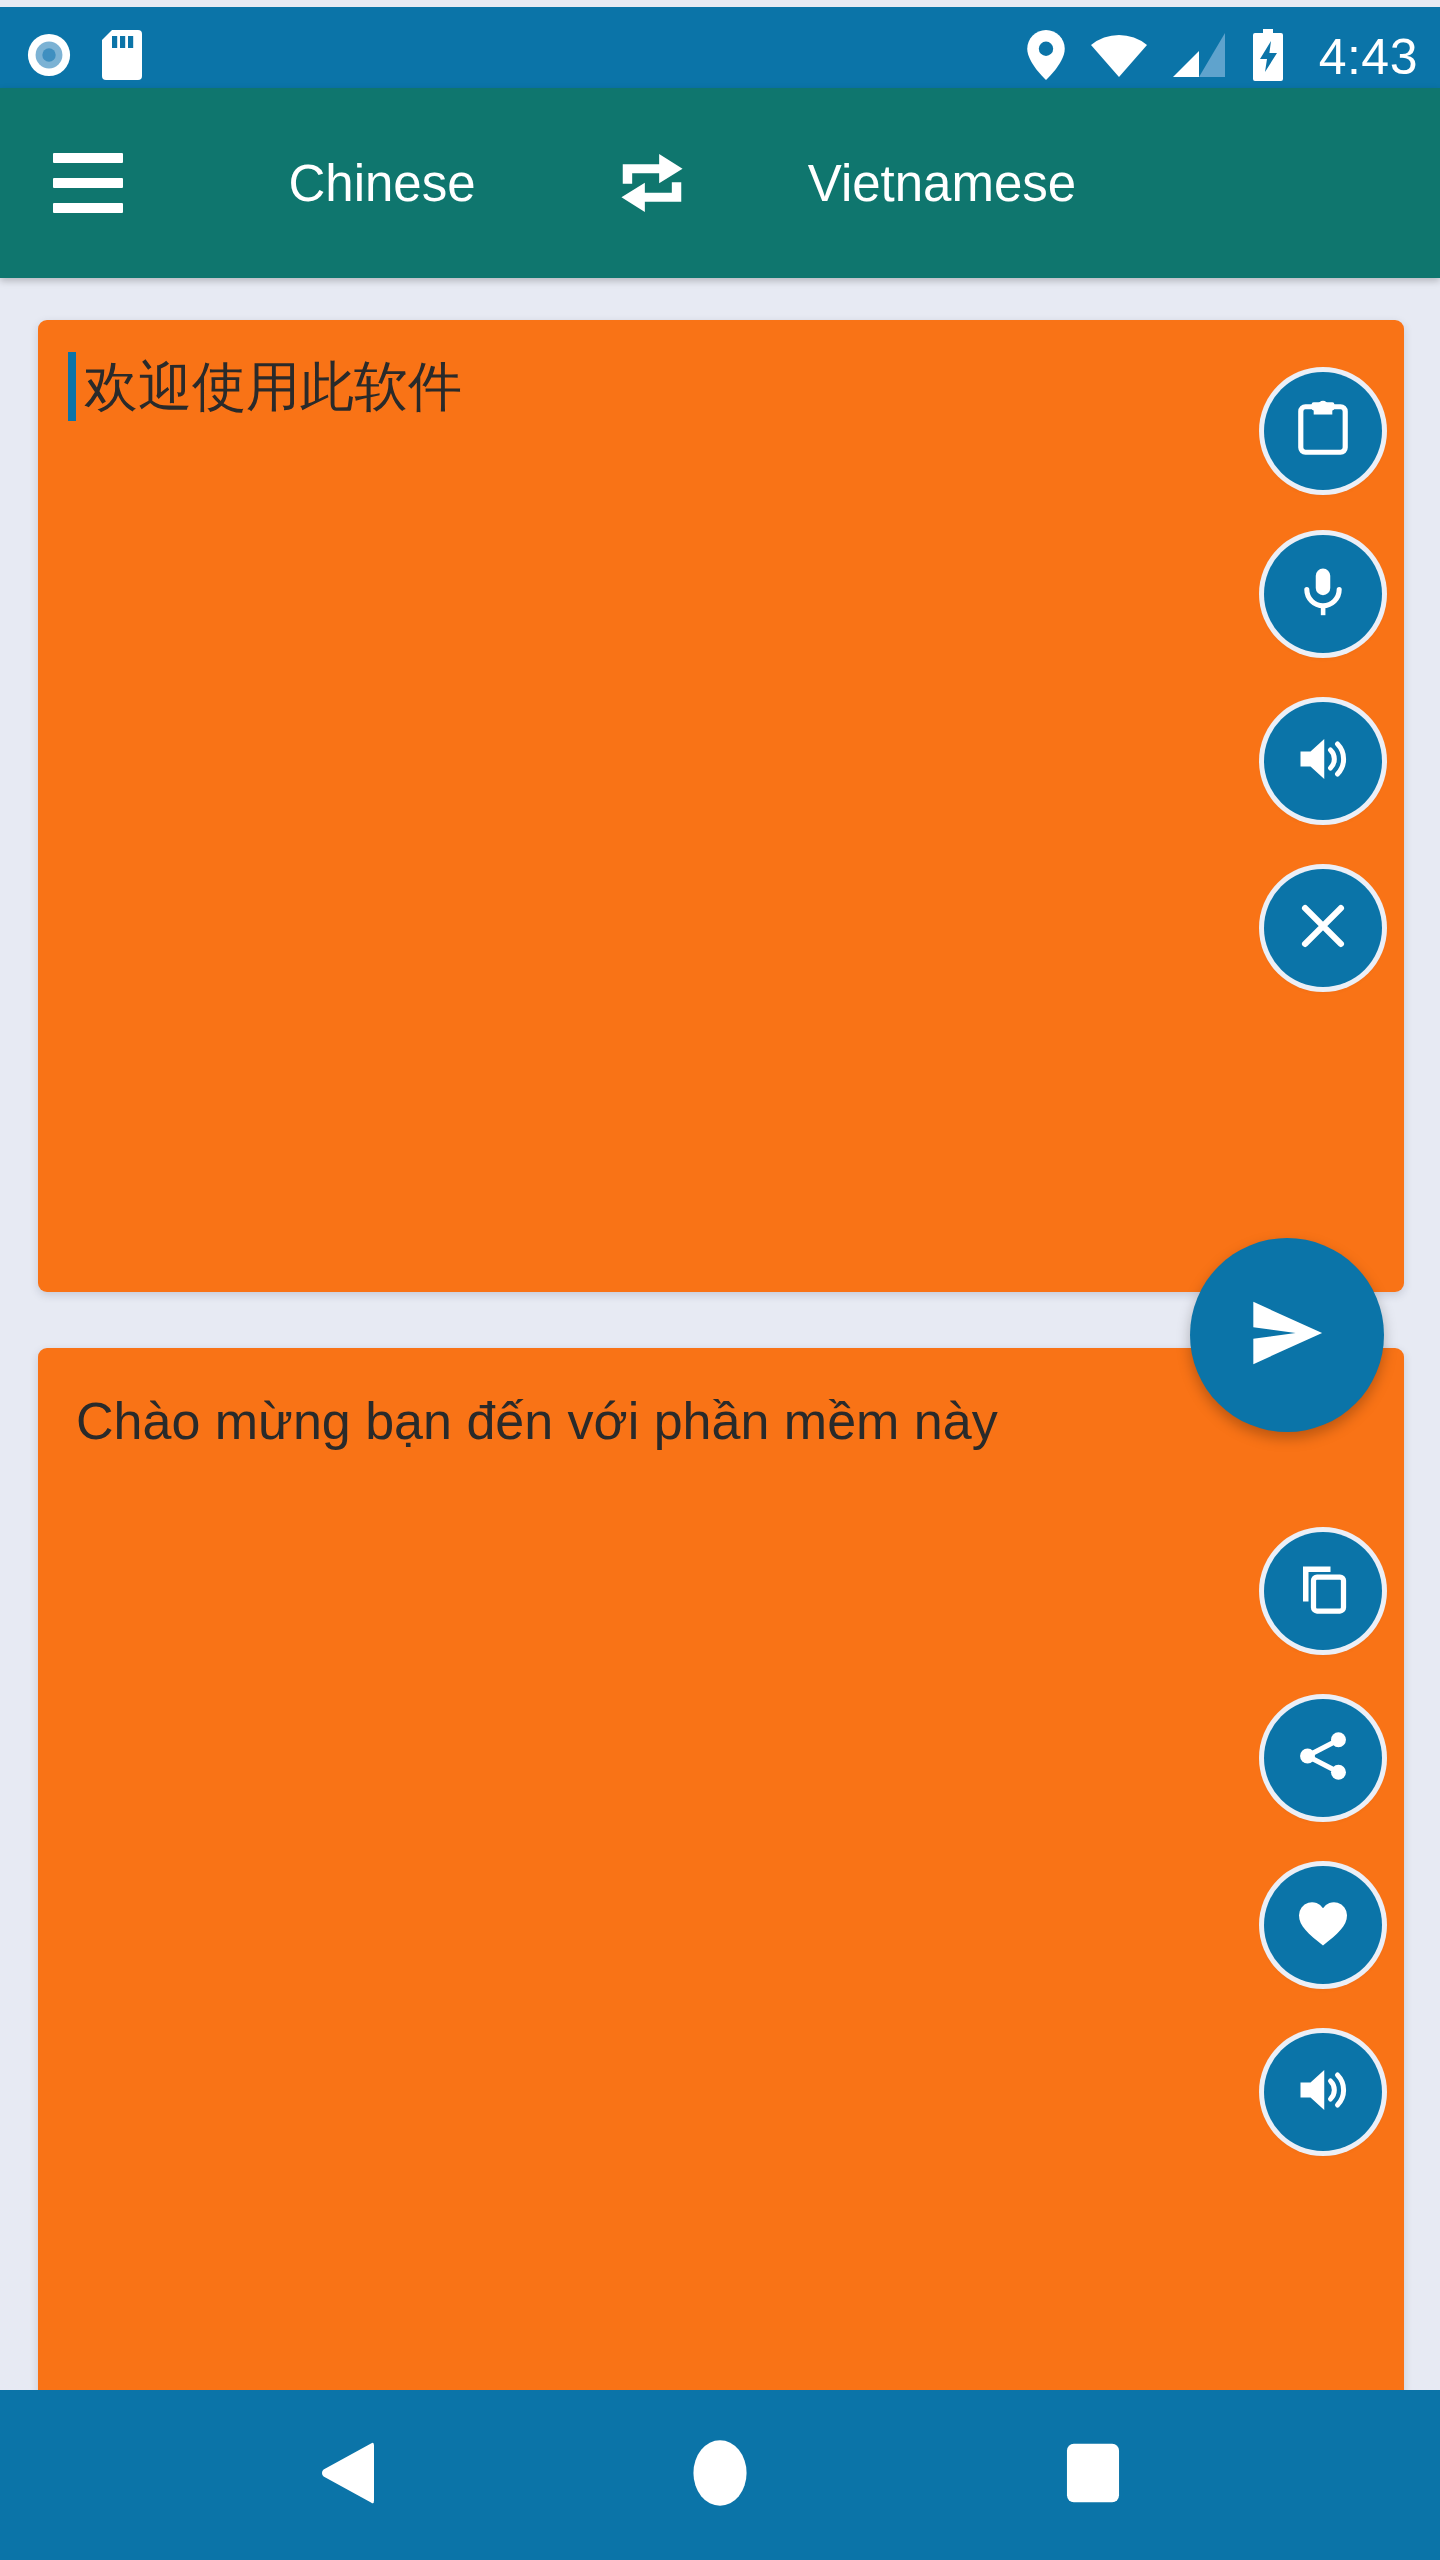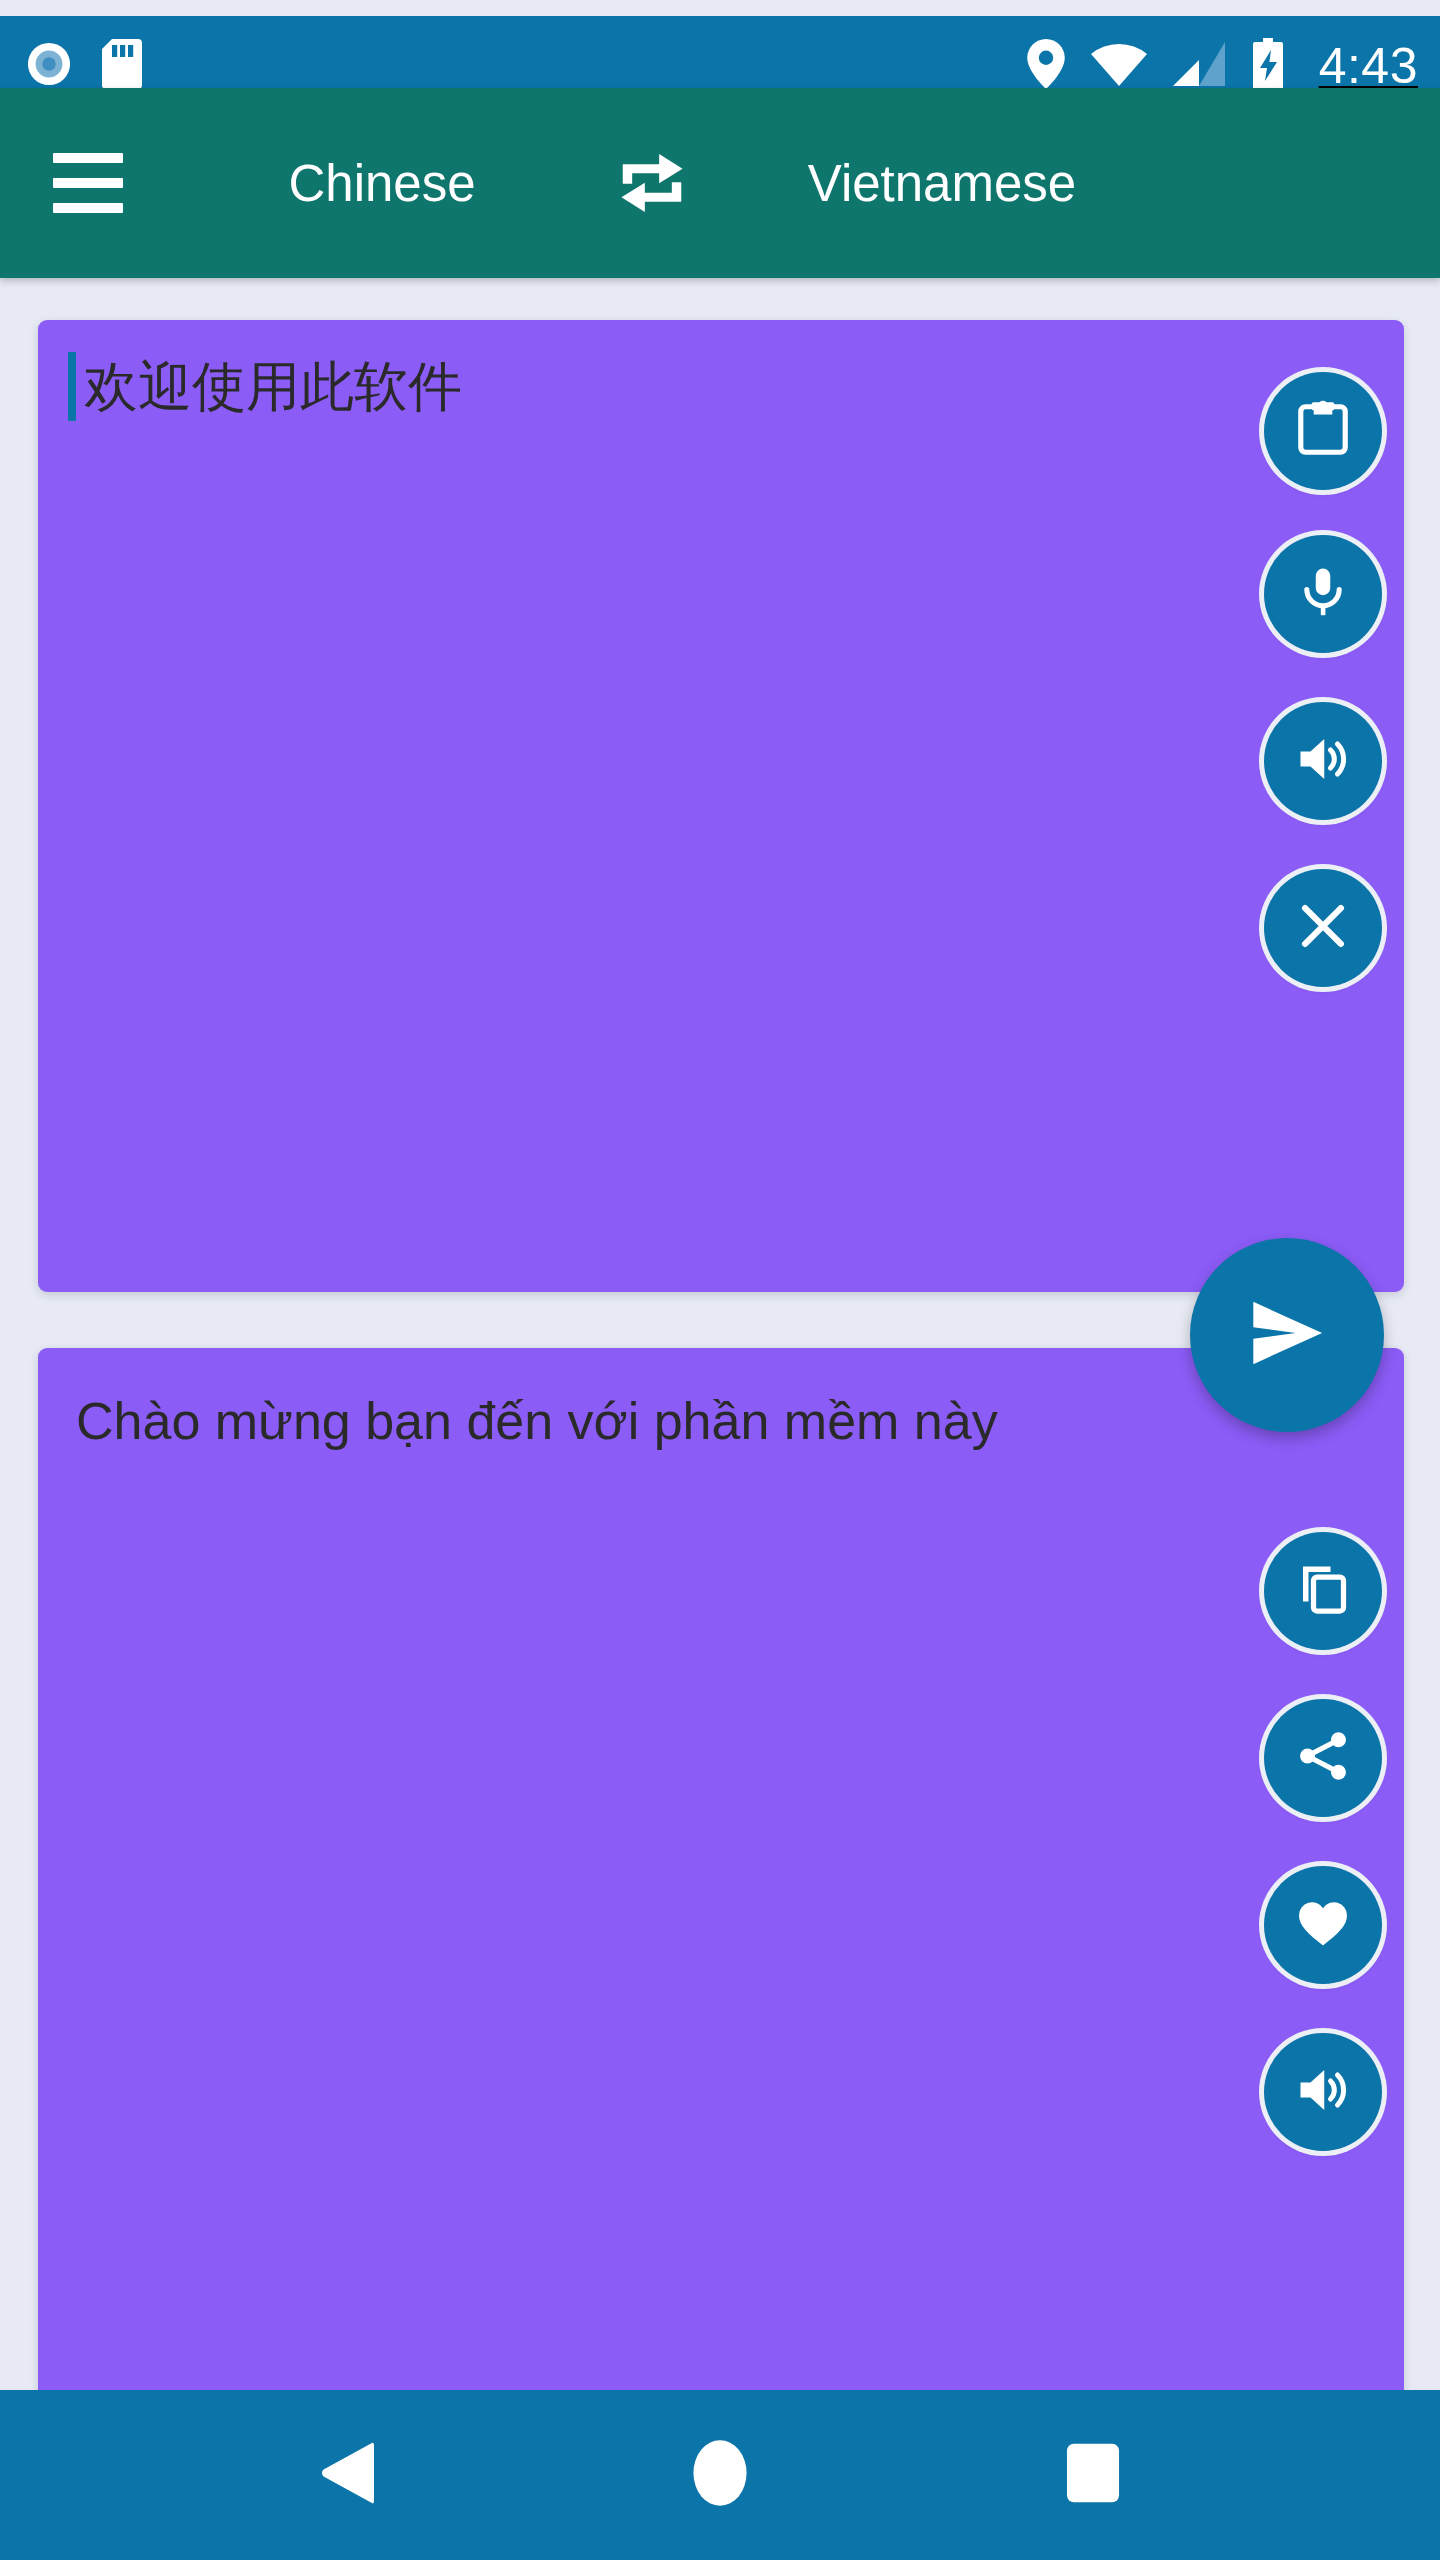--- a/index.html
+++ b/index.html
@@ -18,28 +18,27 @@
   #app {
     position: relative;
     width: 1440px;
     height: 2560px;
     background: #e7eaf3;
   }
 
   
   .status-bar {
     position: absolute;
-    top: 16px; left: 0;
+    top: 7px; left: 0;
     width: 1440px;
     height: 88px;
     background: #0b74a8;
     display: flex;
     align-items: center;
     padding: 12px 22px 0 26px;
-    text-decoration: underline;
   }
   .status-left {
     display: flex;
     align-items: center;
     gap: 30px;
   }
   .status-right {
     margin-left: auto;
     display: flex;
     align-items: center;
@@ -105,21 +104,21 @@
     align-items: center;
     justify-content: center;
     cursor: pointer;
   }
 
   
   .card {
     position: absolute;
     left: 38px;
     width: 1366px;
-    background: #8b5cf6;
+    background: #f97316;
     border-radius: 9px;
     box-shadow: 0 3px 9px rgba(40,50,80,0.17);
   }
   #source-card {
     top: 320px;
     height: 972px;
   }
   #target-card {
     top: 1348px;
     height: 1113px;

